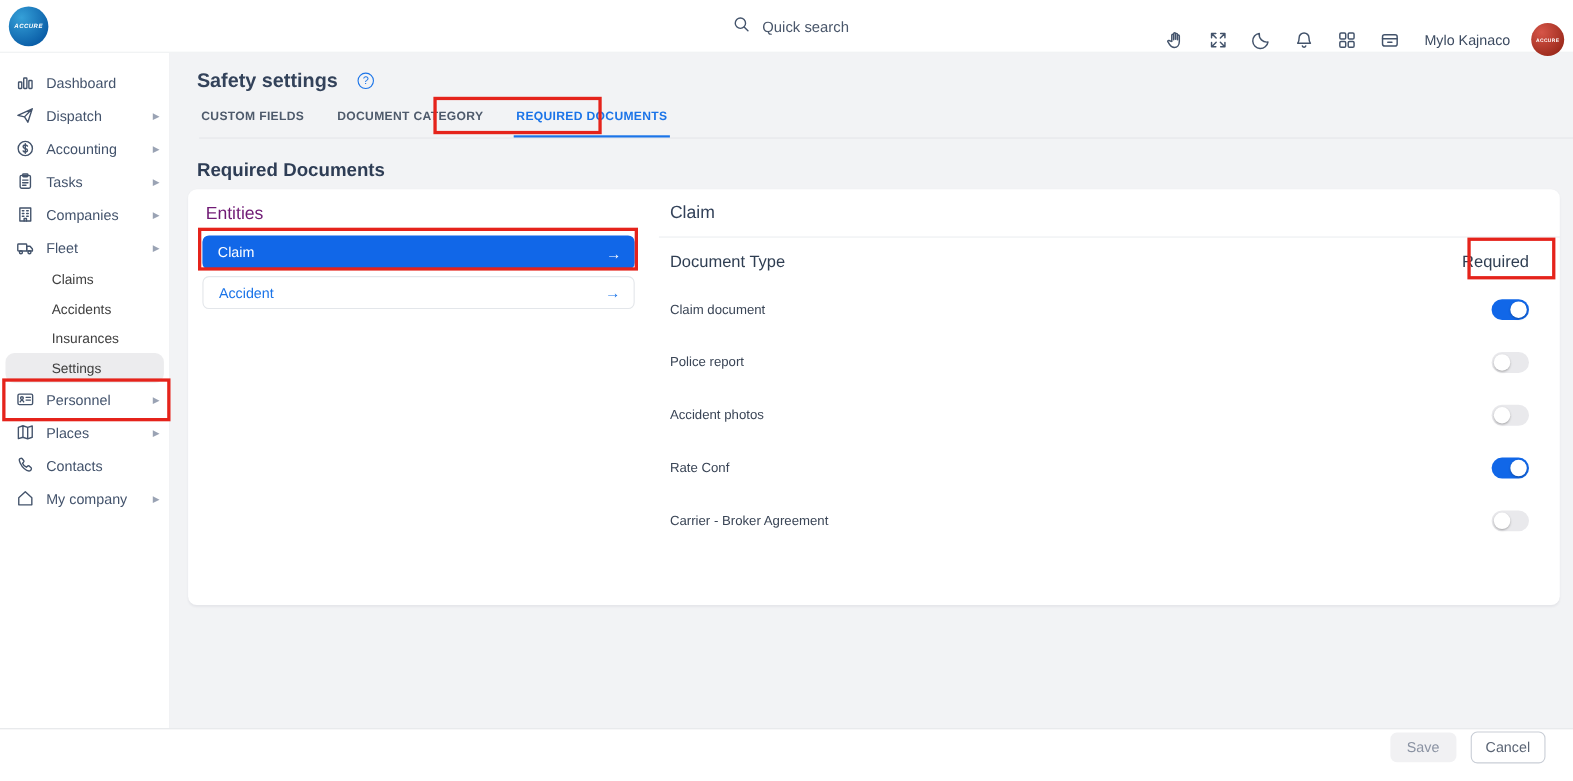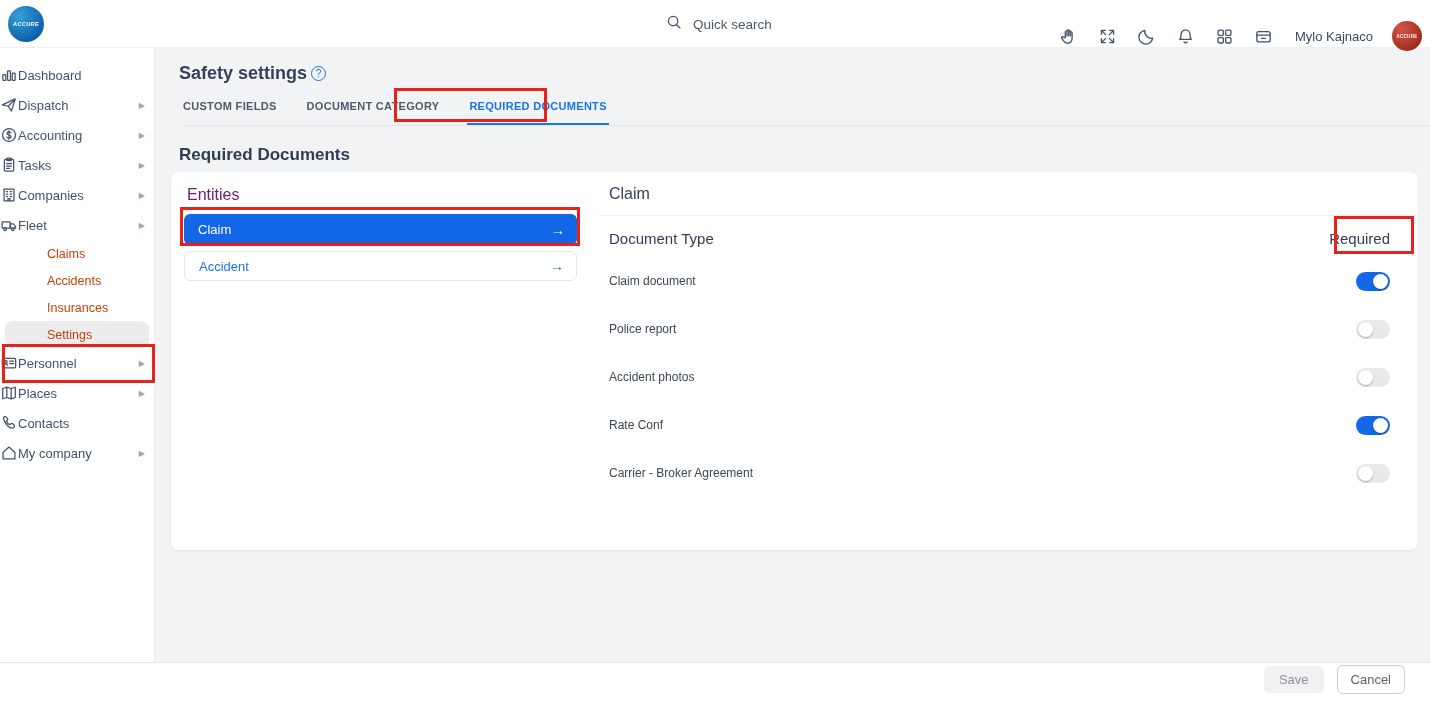--- a/index.html
+++ b/index.html
@@ -19,29 +19,29 @@
   .uname { font-size:13px; color:#3c4a60; margin-left:2px; }
   .avatar { width:30px; height:30px; border-radius:50%;
             background:radial-gradient(circle at 32% 28%, #d65548, #9c2a1c 78%);
             display:flex; align-items:center; justify-content:center; cursor:pointer; }
   .avatar span { color:#fff; font-size:4.5px; font-weight:700; letter-spacing:.3px; }
 
   svg.ic { stroke:#43536b; fill:none; stroke-width:1.4; stroke-linecap:round; stroke-linejoin:round; }
 
   
   .sidebar { position:absolute; left:0; top:48px; width:155px; height:614px; background:#fff; border-right:1px solid #e8eaed; padding-top:12px; z-index:4; }
-  .nav-item { position:relative; height:30px; display:flex; align-items:center; font-size:13px; color:#42526b; cursor:pointer; }
+  .nav-item { position:relative; height:30px; display:flex; align-items:center; gap:10px; padding-left:14px; font-size:13px; color:#42526b; cursor:pointer; }
   .nav-item .lbl { white-space:nowrap; }
   .chev { position:absolute; right:9px; font-size:8px; color:#9aa3b4; }
-  .sub-item { position:relative; height:27px; display:flex; align-items:center; padding-left:42px; font-size:12.5px; color:#c2410c; cursor:pointer; margin:0 5px; border-radius:8px; }
+  .sub-item { position:relative; height:27px; display:flex; align-items:center; padding-left:42px; font-size:12.5px; color:#404040; cursor:pointer; margin:0 5px; border-radius:8px; }
   .sub-item.selected { background:#ececee; }
 
   
   .main { position:absolute; left:155px; top:48px; width:1275px; height:614px; background:#f2f3f5; }
-  .page-title-row { display:flex; align-items:center; gap:4px; padding:15px 0 0 24px; }
+  .page-title-row { display:flex; align-items:center; gap:18px; padding:15px 0 0 24px; }
   .page-title { font-size:18px; font-weight:600; color:#33425a; }
   .help { width:15px; height:15px; border-radius:50%; border:1.4px solid #1b74e8; color:#1b74e8; font-size:10px; display:flex; align-items:center; justify-content:center; cursor:pointer; }
   .tabs { display:flex; gap:26px; margin:16px 0 0 26px; border-bottom:1px solid #e4e6ea; }
   .tab { font-size:11px; font-weight:700; letter-spacing:.3px; color:#4e5a6b; padding:0 2px 11px 2px; cursor:pointer; border-bottom:2px solid transparent; }
   .tab.active { color:#1b74e8; border-bottom-color:#1b74e8; }
   .section-title { font-size:17px; font-weight:600; color:#2e3d55; margin:19px 0 0 24px; }
 
   
   .card { position:absolute; left:16px; top:124px; width:1247px; height:378px; background:#fff; border-radius:8px; box-shadow:0 1px 2px rgba(30,40,60,.06); }
   .entities { position:absolute; left:0; top:0; width:428px; height:100%; padding:14px 0 0 13px; }

